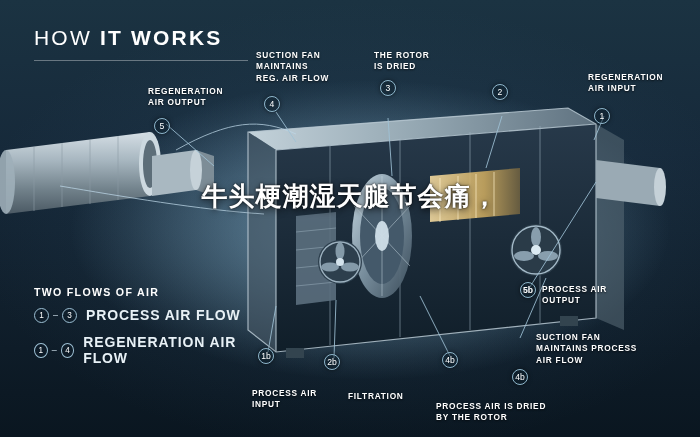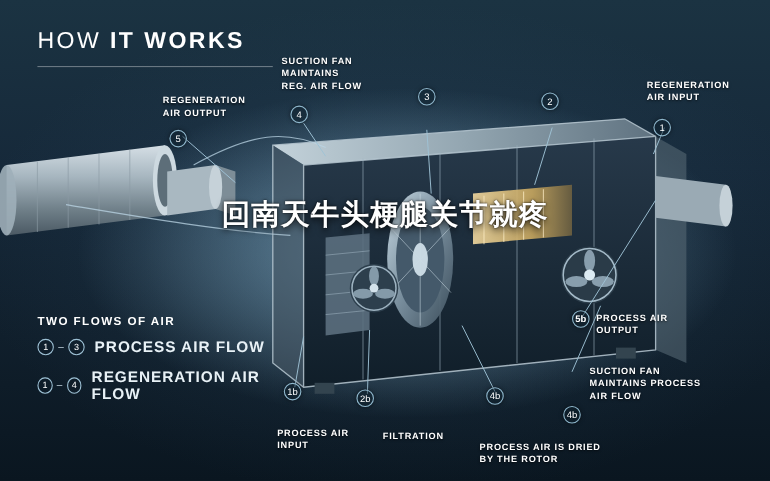--- a/index.html
+++ b/index.html
@@ -258,20 +258,22 @@
     <span>HOW</span>
     <b>IT WORKS</b>
   </div>
   <div class="titlerule"></div>
 
   <div class="lbl" style="left:256px; top:50px; width:92px;">SUCTION FAN
 MAINTAINS
 REG. AIR FLOW</div>
   <div class="num" style="left:264px; top:96px;">4</div>
 
+  <div class="lbl" style="left:374px; top:50px; width:86px;">THE ROTOR
+IS DRIED</div>
   <div class="num" style="left:380px; top:80px;">3</div>
 
   <div class="num" style="left:492px; top:84px;">2</div>
 
   <div class="lbl" style="left:588px; top:72px; width:96px;">REGENERATION
 AIR INPUT</div>
   <div class="num" style="left:594px; top:108px;">1</div>
 
   <div class="lbl" style="left:148px; top:86px; width:100px;">REGENERATION
 AIR OUTPUT</div>
@@ -309,16 +311,16 @@
 
     <div class="legrow">
       <span class="circ">1</span>
       <span class="dash">–</span>
       <span class="circ">4</span>
       <span class="ltext">REGENERATION AIR FLOW</span>
     </div>
   </div>
 
   <div class="wm">
-    <div>回南天牛头梗腿关节就疼</div>
+    <div>牛头梗潮湿天腿节会痛，</div>
   </div>
 
 </div>
 
 </body></html>

